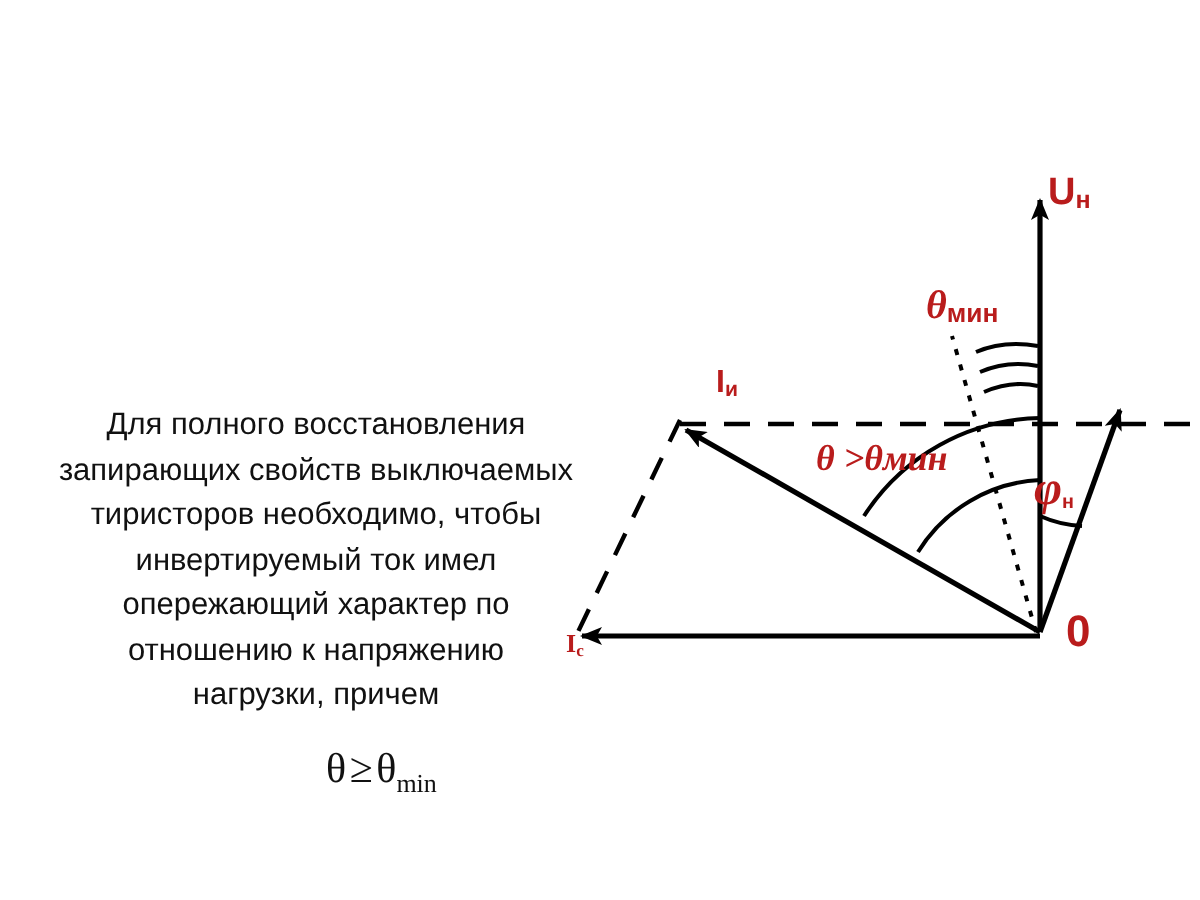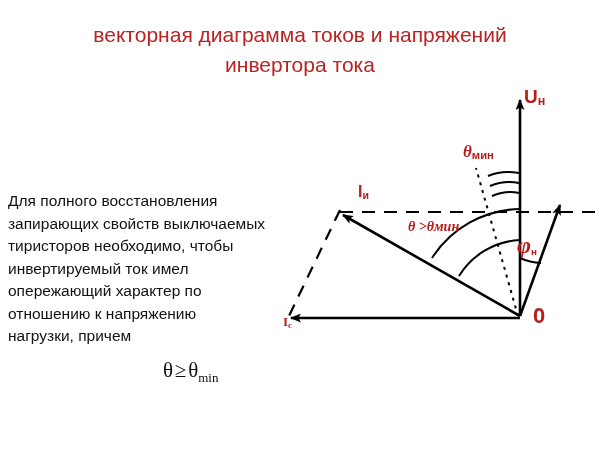--- a/index.html
+++ b/index.html
@@ -23,32 +23,33 @@
     text-align: center;
     color: #bb2222;
     font-size: 21px;
     line-height: 30px;
     font-family: "Liberation Sans", sans-serif;
     white-space: pre-line;
   }
   #body-text {
     position: absolute;
     left: 8px;
-    top: 190px;
+    top: 202px;
     width: 300px;
     color: #111111;
     font-size: 15.5px;
     line-height: 22.5px;
     font-family: "Liberation Sans", sans-serif;
     white-space: pre-line;
+    text-align: center;
   }
   #formula {
     position: absolute;
     left: 163px;
-    top: 358px;
+    top: 372px;
     color: #111111;
     font-size: 21px;
     font-family: "Liberation Serif", serif;
     white-space: nowrap;
   }
   #formula .sub {
     font-size: 13px;
     vertical-align: sub;
     font-family: "Liberation Serif", serif;
   }
@@ -76,36 +77,34 @@
   .lbl-italic {
     font-style: italic;
     font-family: "Liberation Serif", serif;
     font-weight: bold;
   }
   #lbl-un   { left: 524px; top: 86px;  font-size: 19px; }
   #lbl-in   { left: 567px; top: 220px; font-size: 17px; margin-left: 32px; }
   #lbl-ii   { left: 358px; top: 183px; font-size: 16px; }
   #lbl-ic   { left: 283px; top: 314px; font-size: 13px; font-family: Liberation Serif, serif; }
   #lbl-zero { left: 533px; top: 303px; font-size: 22px; }
-  #lbl-thetamin { left: 463px; top: 142px; font-size: 17px; }
-  #lbl-theta-gt { left: 408px; top: 219px; font-size: 14px; }
+  #lbl-thetamin { left: 463px; top: 142px; font-size: 20px; }
+  #lbl-theta-gt { left: 408px; top: 219px; font-size: 18px; }
   #lbl-phin { left: 517px; top: 215px; font-size: 15px; margin-top: 17px; }
   #lbl-phin .glyph {
     font-family: "Liberation Serif", serif;
     font-size: 24px;
     font-style: italic;
   }
 </style>
 </head>
 <body>
 
 <div id="page">
 
-  <div id="title">векторная диаграмма токов и напряжений
-инвертора тока</div>
 
   <div id="body-text">Для полного восстановления
 запирающих свойств выключаемых
 тиристоров необходимо, чтобы
 инвертируемый ток имел
 опережающий характер по
 отношению к напряжению
 нагрузки, причем</div>
 
   <div id="formula">

